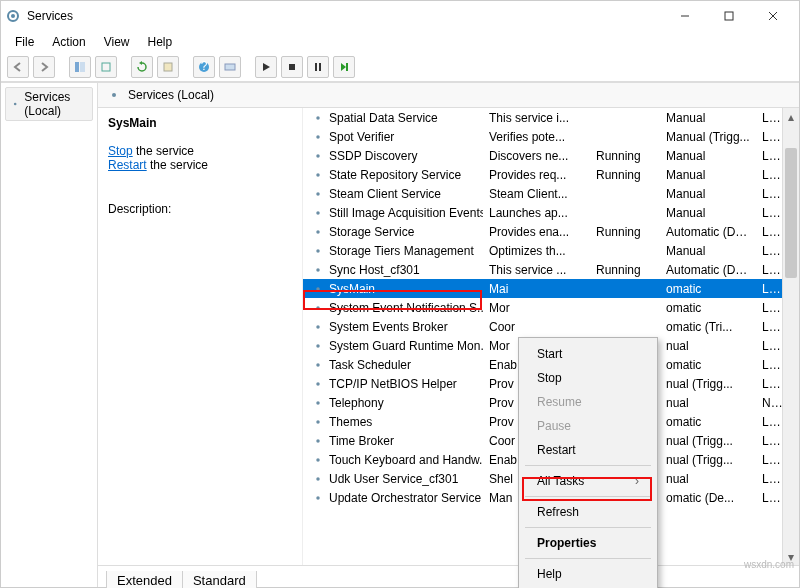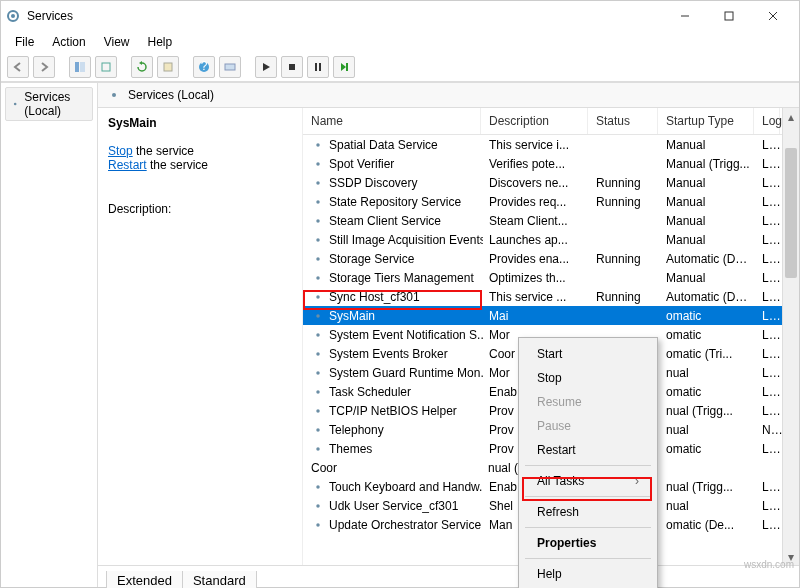--- a/index.html
+++ b/index.html
@@ -185,27 +185,20 @@
           <div>
             <a href="#">Stop</a><span> the service</span>
           </div>
           <div>
             <a href="#">Restart</a><span> the service</span>
           </div>
           <div class="desc-label">Description:</div>
         </div>
 
         <div class="list">
-          <div class="list-header">
-            <div class="col c-name">Name</div>
-            <div class="col c-desc">Description</div>
-            <div class="col c-status">Status</div>
-            <div class="col c-start">Startup Type</div>
-            <div class="col c-log">Log</div>
-          </div>
           <div class="rows" id="rows">
               <div class="row">
                 <div class="cell c-name">
                   <svg width="14" height="14" class="gear-icon" viewBox="0 0 16 16">
                     <circle cx="8" cy="8" r="5" fill="none" stroke-width="2"></circle>
                     <circle cx="8" cy="8" r="2" fill="#6b8ea5"></circle>
                   </svg>
                   <span>Spatial Data Service</span>
                 </div>
                 <div class="cell c-desc">This service i...</div>
@@ -415,20 +408,27 @@
                     <circle cx="8" cy="8" r="2" fill="#6b8ea5"></circle>
                   </svg>
                   <span>Themes</span>
                 </div>
                 <div class="cell c-desc">Prov</div>
                 <div class="cell c-status"></div>
                 <div class="cell c-start">omatic</div>
                 <div class="cell c-log">Loc</div>
               </div>
               <div class="row">
+                <div class="cell c-name">
+                  <svg width="14" height="14" class="gear-icon" viewBox="0 0 16 16">
+                    <circle cx="8" cy="8" r="5" fill="none" stroke-width="2"></circle>
+                    <circle cx="8" cy="8" r="2" fill="#6b8ea5"></circle>
+                  </svg>
+                  <span>Time Broker</span>
+                </div>
                 <div class="cell c-desc">Coor</div>
                 <div class="cell c-status"></div>
                 <div class="cell c-start">nual (Trigg...</div>
                 <div class="cell c-log">Loc</div>
               </div>
               <div class="row">
                 <div class="cell c-name">
                   <svg width="14" height="14" class="gear-icon" viewBox="0 0 16 16">
                     <circle cx="8" cy="8" r="5" fill="none" stroke-width="2"></circle>
                     <circle cx="8" cy="8" r="2" fill="#6b8ea5"></circle>

